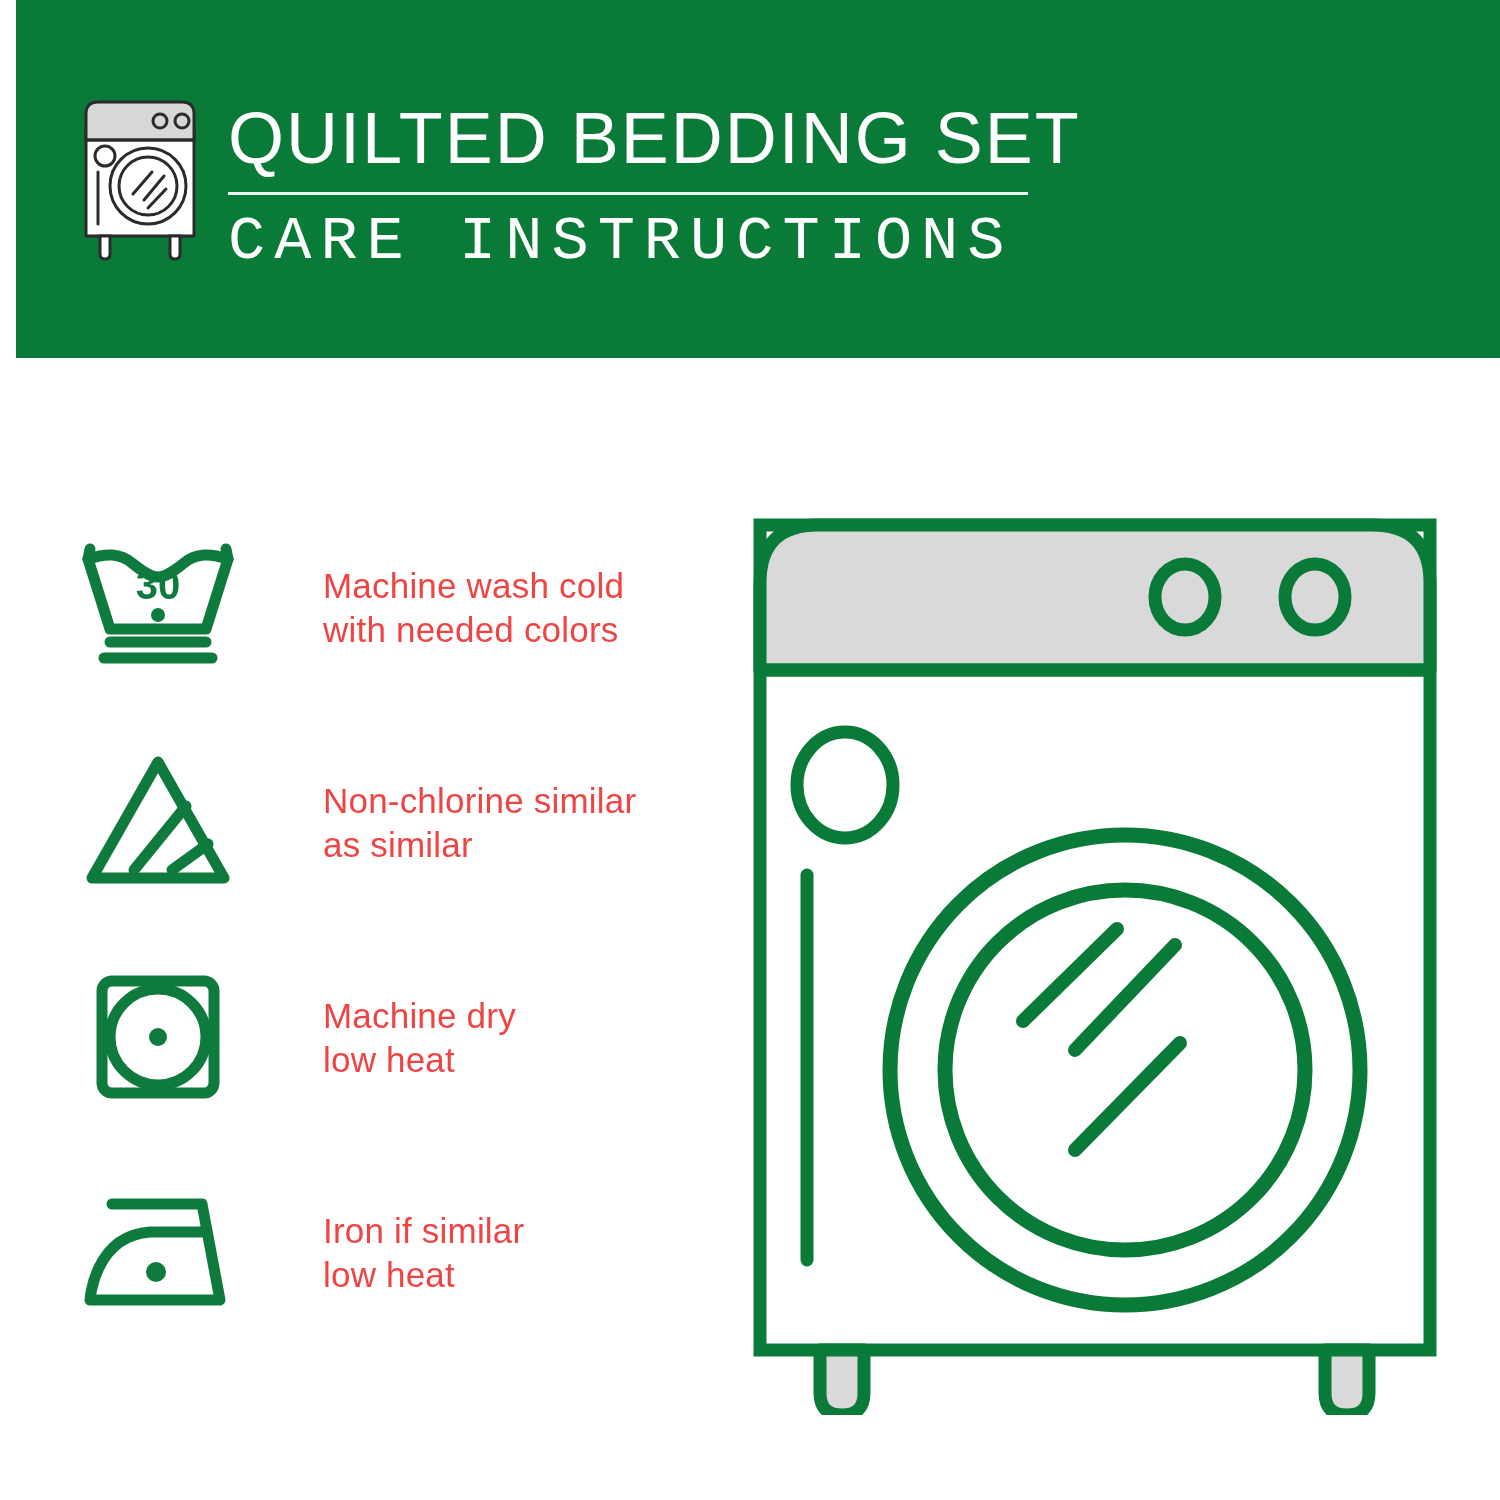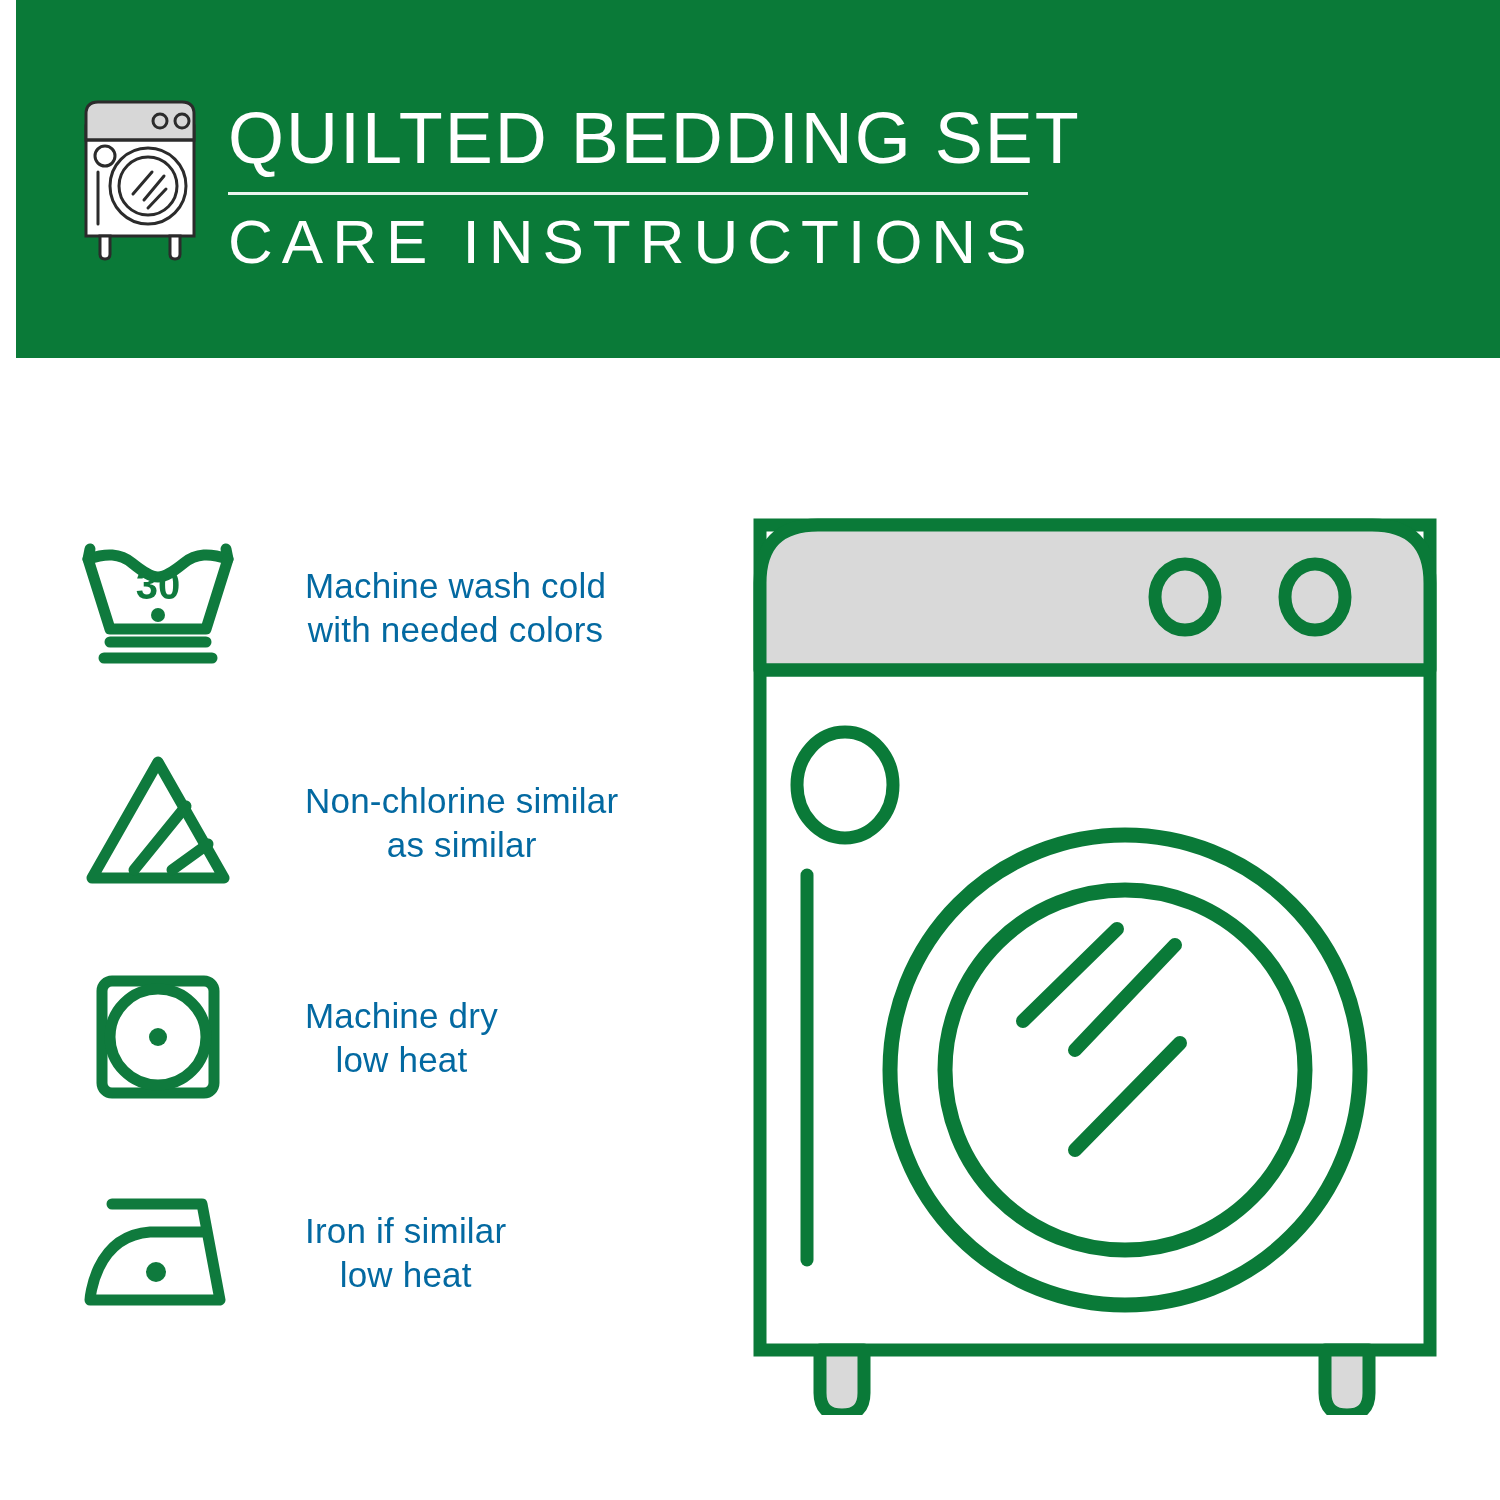--- a/index.html
+++ b/index.html
@@ -53,55 +53,54 @@
     white-space: nowrap;
   }
   #title-divider {
     width: 800px;
     height: 3px;
     background: #ffffff;
     margin: 16px 0 14px 0;
     opacity: .92;
   }
   #title-sub {
-    font-family: Liberation Sans, sans-serif;
+    font-family: Liberation Mono, monospace;
     font-size: 62px;
     line-height: 66px;
     letter-spacing: 9px;
     color: #ffffff;
     font-weight: 400;
     white-space: nowrap;
   }
 
   
   #care-list {
     position: absolute;
     left: 70px;
     top: 500px;
     width: 660px;
   }
   .care-row {
     display: flex;
     align-items: center;
     height: 215px;
-    text-align: center;
   }
   .care-icon {
     width: 175px;
     flex: 0 0 175px;
     display: flex;
     align-items: center;
     justify-content: center;
   }
   .care-text {
-    margin-left: 60px;
+    margin-left: 78px;
     font-family: "Liberation Sans", sans-serif;
     font-size: 35px;
     line-height: 44px;
-    color: #0369a1;
+    color: #ef4444;
     letter-spacing: .2px;
   }
   .care-text .ln { display: block; white-space: nowrap; }
 
   
   #washer-illustration {
     position: absolute;
     left: 745px;
     top: 505px;
     width: 700px;

